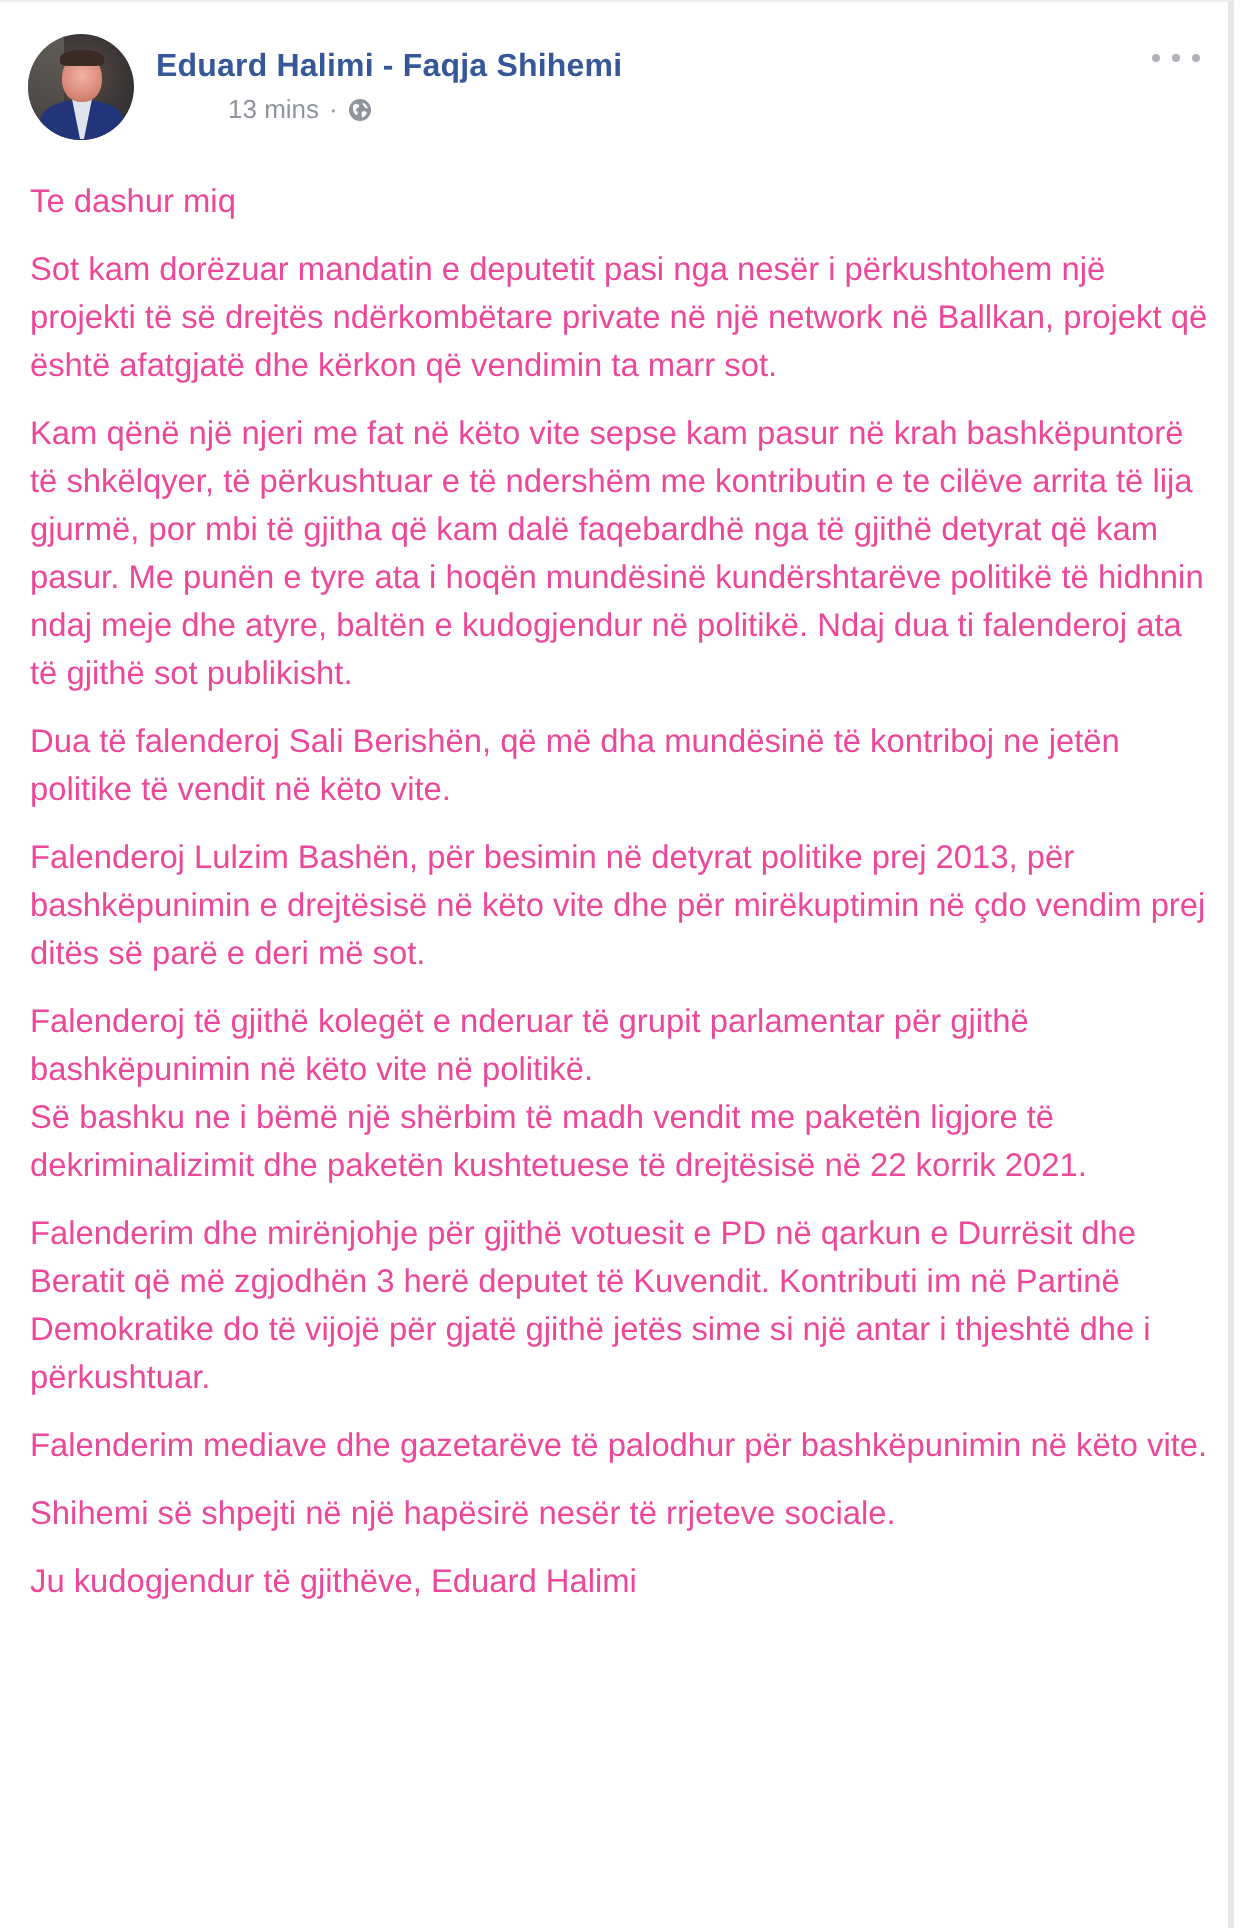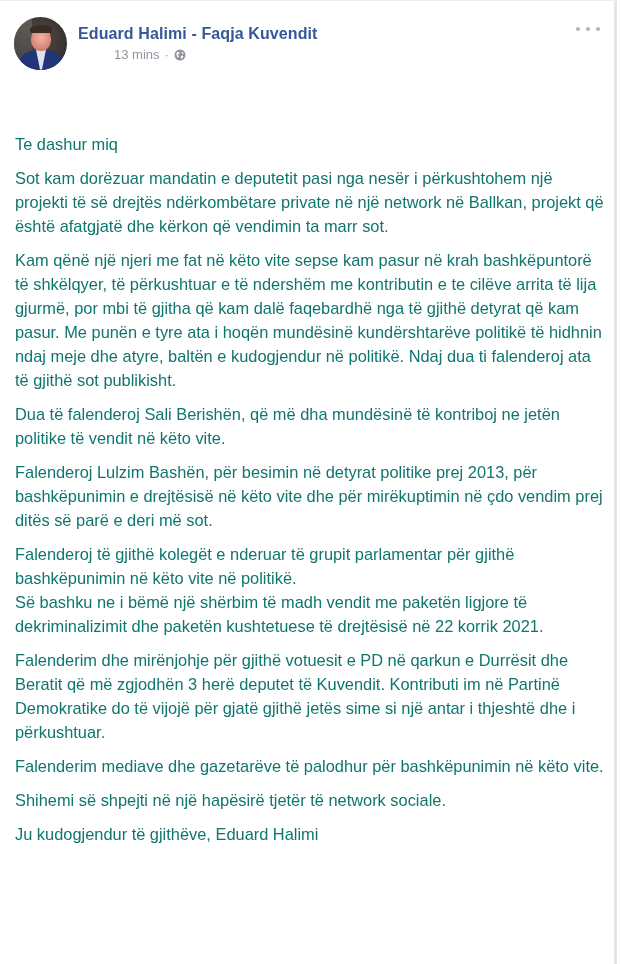--- a/index.html
+++ b/index.html
@@ -124,43 +124,42 @@
       border-radius: 50%;
       background: #b0b3b9;
     }
     .post-body {
       position: absolute;
       left: 15px;
       top: 88px;
       width: 590px;
       font-size: 16.4px;
       line-height: 24px;
-      color: #0f766e;
-      margin-top: 43px;
+      color: #ec4899;
     }
     .post-body p {
       margin: 0 0 10px 0;
       white-space: pre-line;
     }
   </style>
 </head>
 <body>
 
 <div class="post">
 
   <div class="post-header">
     <div class="avatar">
       <div class="bg-left"></div>
       <div class="suit"></div>
       <div class="shirt"></div>
       <div class="face"></div>
       <div class="hair"></div>
     </div>
     <div class="header-text">
-      <span class="author-name">Eduard Halimi - Faqja Kuvendit</span>
+      <span class="author-name">Eduard Halimi - Faqja Shihemi</span>
       <div class="meta">
         <span>13 mins</span>
         <span class="sep">·</span>
         <span class="globe-icon">
           <svg width="12" height="12" viewBox="0 0 12 12">
             <circle cx="6" cy="6" r="5.5" fill="#90949c"></circle>
             <path d="M3 3.2 C4 2.6 5.2 3 5.6 3.8 C5.9 4.5 5 5 4.4 5.2 C3.7 5.5 3.9 6.4 4.6 6.8 C5.2 7.2 5 8.2 4.4 8.6 C3.6 8.2 2.8 7.3 2.6 6.2 C2.4 5 2.5 3.8 3 3.2 Z" fill="#ffffff"></path>
             <path d="M7.4 2.4 C8.6 2.8 9.6 3.8 9.9 5.2 C9.3 5.3 8.6 5 8.2 4.4 C7.8 3.8 7.2 3 7.4 2.4 Z" fill="#ffffff"></path>
             <path d="M7.2 6.8 C7.9 6.4 8.8 6.6 9.4 7.2 C9.1 8.4 8.2 9.4 7 9.8 C6.8 8.9 6.6 7.5 7.2 6.8 Z" fill="#ffffff"></path>
           </svg>
@@ -178,17 +177,17 @@
   <div class="post-body">
     <p>Te dashur miq</p>
     <p>Sot kam dorëzuar mandatin e deputetit pasi nga nesër i përkushtohem një projekti të së drejtës ndërkombëtare private në një network në Ballkan, projekt që është afatgjatë dhe kërkon që vendimin ta marr sot.</p>
     <p>Kam qënë një njeri me fat në këto vite sepse kam pasur në krah bashkëpuntorë të shkëlqyer, të përkushtuar e të ndershëm me kontributin e te cilëve arrita të lija gjurmë, por mbi të gjitha që kam dalë faqebardhë nga të gjithë detyrat që kam pasur. Me punën e tyre ata i hoqën mundësinë kundërshtarëve politikë të hidhnin ndaj meje dhe atyre, baltën e kudogjendur në politikë. Ndaj dua ti falenderoj ata të gjithë sot publikisht.</p>
     <p>Dua të falenderoj Sali Berishën, që më dha mundësinë të kontriboj ne jetën politike të vendit në këto vite.</p>
     <p>Falenderoj Lulzim Bashën, për besimin në detyrat politike prej 2013, për bashkëpunimin e drejtësisë në këto vite dhe për mirëkuptimin në çdo vendim prej ditës së parë e deri më sot.</p>
     <p>Falenderoj të gjithë kolegët e nderuar të grupit parlamentar për gjithë bashkëpunimin në këto vite në politikë.
 Së bashku ne i bëmë një shërbim të madh vendit me paketën ligjore të dekriminalizimit dhe paketën kushtetuese të drejtësisë në 22 korrik 2021.</p>
     <p>Falenderim dhe mirënjohje për gjithë votuesit e PD në qarkun e Durrësit dhe Beratit që më zgjodhën 3 herë deputet të Kuvendit. Kontributi im në Partinë Demokratike do të vijojë për gjatë gjithë jetës sime si një antar i thjeshtë dhe i përkushtuar.</p>
     <p>Falenderim mediave dhe gazetarëve të palodhur për bashkëpunimin në këto vite.</p>
-    <p>Shihemi së shpejti në një hapësirë tjetër të network sociale.</p>
+    <p>Shihemi së shpejti në një hapësirë nesër të rrjeteve sociale.</p>
     <p>Ju kudogjendur të gjithëve, Eduard Halimi</p>
   </div>
 
 </div>
 
 </body></html>

